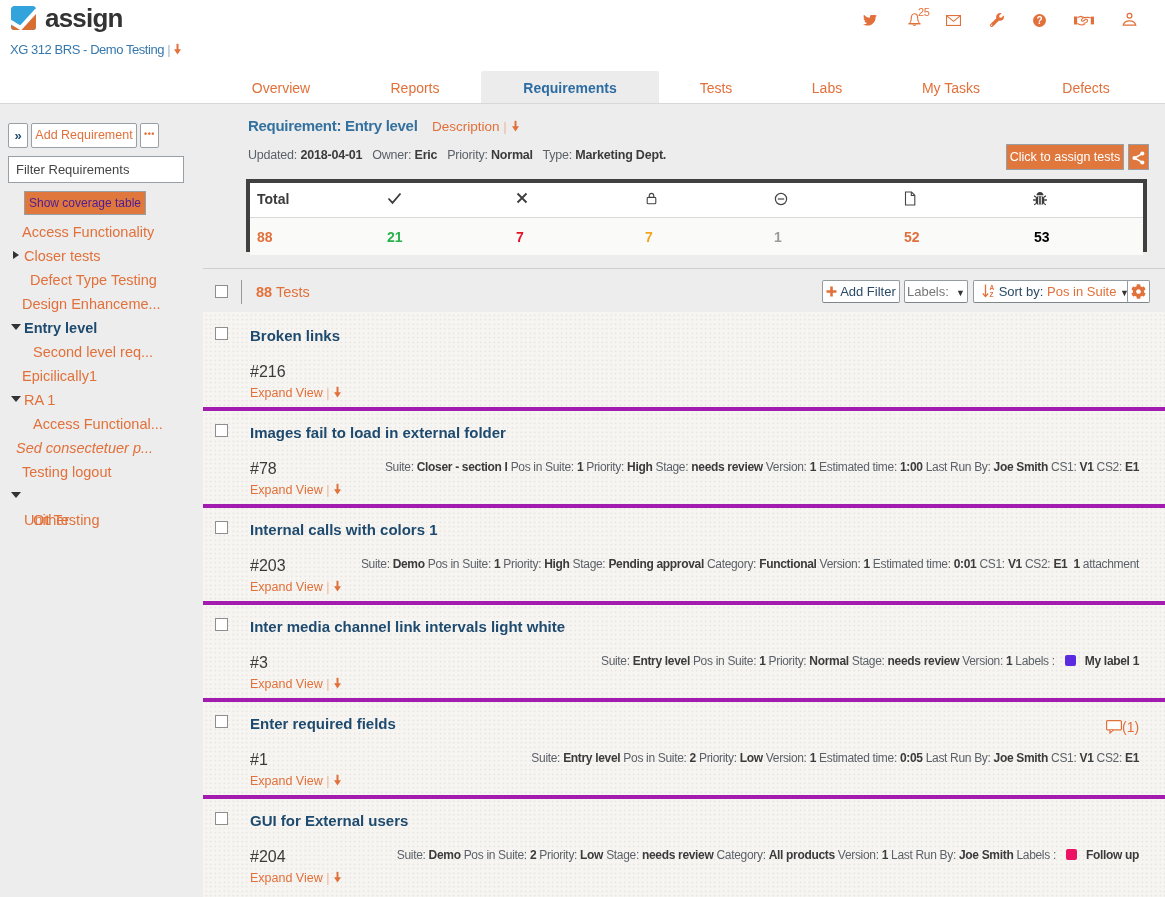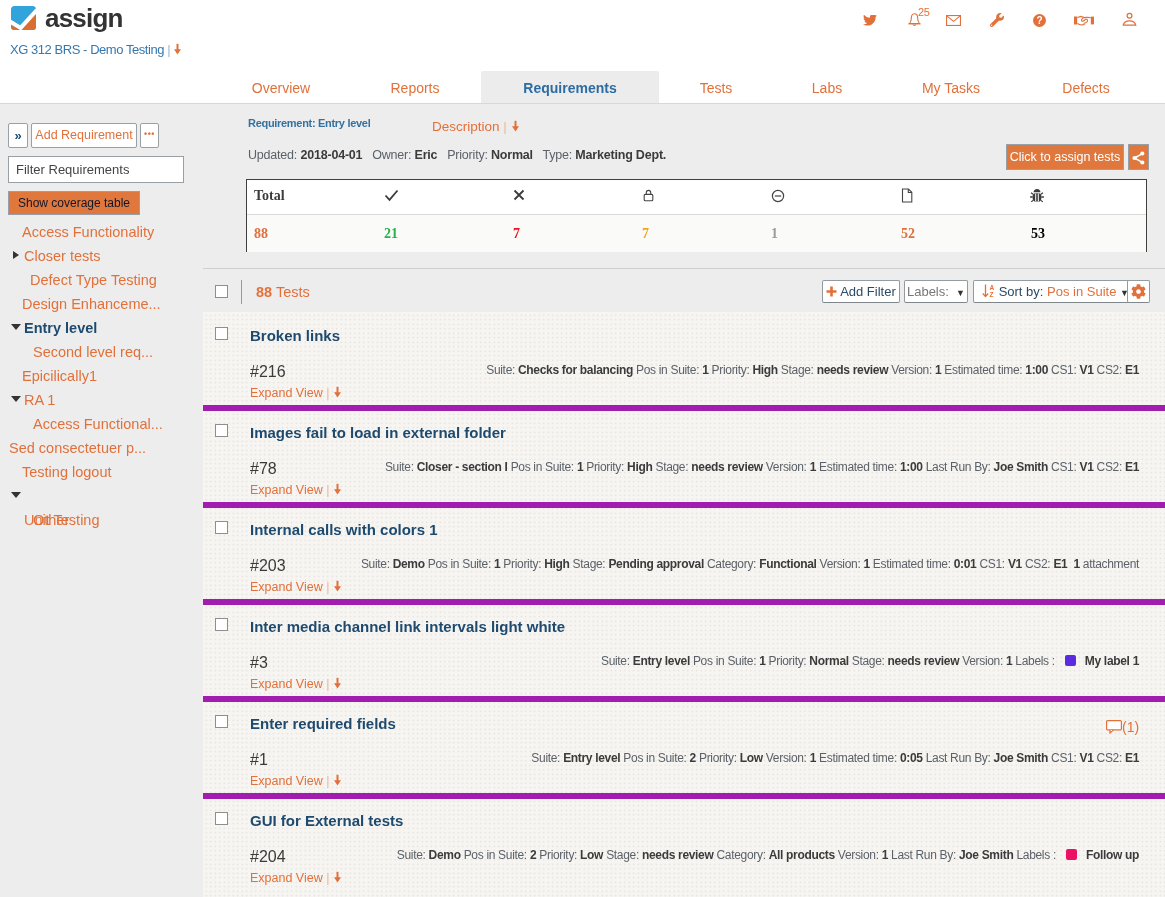--- a/index.html
+++ b/index.html
@@ -13,50 +13,50 @@
 #activetab-bg { left:481px; top:71px; width:178px; height:32px; background:#ececec; border-radius:2px 2px 0 0; }
 .tab.active { color:#2d6ca2; font-weight:bold;text-align:right; }
 
 #graybg { left:0; top:104px; width:1165px; height:793px; background:#ededed; }
 
 .sbtn { background:#fff; border:1px solid #98a0a5; border-radius:2px; color:#e2703a; font-size:13px; text-align:center; }
 #btn-exp { left:8px; top:123px; width:20px; height:25px; line-height:23px; color:#1d4a6e; font-weight:bold; }
 #btn-addreq { left:31px; top:123px; width:106px; height:25px; line-height:23px; font-size:12.5px; }
 #btn-more { left:140px; top:123px; width:19px; height:25px; line-height:21px; font-weight:bold; font-size:9px; letter-spacing:0.5px; }
 #filter-inp { left:8px; top:156px; width:176px; height:27px; background:#fff; border:1px solid #98a0a5; font-size:13px; color:#444; line-height:25px; padding-left:7px; }
-#btn-cov { left:8px; top:191px; width:132px; height:24px; background:#e0773c; border:1px solid #98a0a5; color:#0f172a; font-size:12px; line-height:22px; text-align:center; }
+#btn-cov { left:24px; top:191px; width:122px; height:24px; background:#e0773c; border:1px solid #98a0a5; color:#4c1d95; font-size:12px; line-height:22px; text-align:center; }
 .tree { font-size:14.5px; color:#e2703a; white-space:nowrap; }
 .tree.sel { color:#1d4a6e; font-weight:bold; }
 .tri-r { position:absolute; width:0; height:0; border-left:6px solid #333; border-top:4px solid transparent; border-bottom:4px solid transparent; }
 .tri-d { position:absolute; width:0; height:0; border-top:6px solid #333; border-left:5px solid transparent; border-right:5px solid transparent; }
 
-#reqtitle { left:248px; top:117px; font-size:11px; letter-spacing:-0.3px; font-weight:bold; color:#34719f; }
+#reqtitle { left:248px; top:117px; font-size:15px; letter-spacing:-0.3px; font-weight:bold; color:#34719f; }
 #reqdesc { left:432px; top:119px; font-size:13.5px; color:#e2703a; }
 #updline { left:248px; top:148px; font-size:12.5px; letter-spacing:-0.2px; color:#5b6168; }
 #updline b { color:#3b3b3b; }
 #btn-assign { left:1006px; top:144px; width:118px; height:26px; background:#e0773c; border:1px solid #98a0a5; color:#fff; font-size:12.5px; line-height:24px; text-align:center; }
 #btn-share { left:1128px; top:144px; width:21px; height:26px; background:#e0773c; border:1px solid #98a0a5; text-align:center; }
 
-#stats { left:246px; top:179px; width:901px; height:73px; border:1px solid #404040; background:#fff;font-family:Liberation Serif, serif; }
+#stats { left:246px; top:179px; width:901px; height:73px; border:4px solid #404040; background:#fff; }
 #stats .hrow { position:absolute; left:0; top:0; width:100%; height:35px; border-bottom:1px solid #d9d9d9; }
 #stats .nrow { position:absolute; left:0; top:35px; width:100%; height:37px; background:#fafaf9; }
 #stats .cell { position:absolute; }
 #stats .num { font-size:14px; font-weight:bold; }
 
 #toolbar-line { left:203px; top:268px; width:962px; height:1px; background:#cfcfcf; }
 .cb { position:absolute; width:13px; height:13px; background:#fff; border:1px solid #8e8e8e; }
 #tb-vline { left:241px; top:280px; width:1px; height:24px; background:#999; }
 #tb-tests { left:256px; top:284px; font-size:14.5px; color:#e2703a; }
 .tbtn { position:absolute; top:280px; height:23px; background:#fff; border:1px solid #939b9f; border-bottom-color:#7f8689; border-radius:2px; font-size:13px; line-height:21px; white-space:nowrap; text-align:center; }
 
 #rows { left:203px; top:312px; width:962px; height:585px;
   background-color:#f7f5f2;
   background-image: radial-gradient(circle, rgba(125,118,106,0.18) 0.7px, rgba(125,118,106,0) 1.0px);
   background-size:4.5px 4.5px; background-position:1px 1px; }
-.row { position:absolute; left:203px; width:962px; height:97px; border-bottom:6px solid #a21caf; }
+.row { position:absolute; left:203px; width:962px; height:97px; border-bottom:4px solid #a21caf; }
 .row .title { position:absolute; left:47px; top:13px; font-size:15px; font-weight:bold; color:#1d4a6e; }
 .row .num { position:absolute; left:47px; top:49px; font-size:16px; color:#3b3b3b; }
 .row .det { position:absolute; right:26px; top:49px; font-size:12px; letter-spacing:-0.32px; color:#5b6168; white-space:nowrap; }
 .row .det b { color:#3b3b3b; }
 .row .exp { position:absolute; left:47px; top:72px; font-size:12.5px; color:#e2703a; }
 .chip { display:inline-block; width:11px; height:11px; border-radius:2px; vertical-align:-1px; margin:0 9px 0 10px; }
 </style>
 </head>
 <body>
 
@@ -139,21 +139,21 @@
 <div class="abs tree" style="left:24px; top:248px;">Closer tests</div>
 <div class="abs tree" style="left:22px; top:272px;margin-left:8px;">Defect Type Testing</div>
 <div class="abs tree" style="left:22px; top:296px;">Design Enhanceme...</div>
 <div class="tri-d" style="left:11px; top:324px;"></div>
 <div class="abs tree sel" style="left:24px; top:320px;">Entry level</div>
 <div class="abs tree" style="left:33px; top:344px;">Second level req...</div>
 <div class="abs tree" style="left:22px; top:368px;">Epicilically1</div>
 <div class="tri-d" style="left:11px; top:396px;"></div>
 <div class="abs tree" style="left:24px; top:392px;">RA 1</div>
 <div class="abs tree" style="left:33px; top:416px;">Access Functional...</div>
-<div class="abs tree" style="left:9px; top:440px;">Sed consectetuer p...</div>
+<div class="abs tree" style="left:16px; top:440px;font-style:italic;">Sed consectetuer p...</div>
 <div class="abs tree" style="left:22px; top:464px;">Testing logout</div>
 <div class="tri-d" style="left:11px; top:492px;"></div>
 <div class="abs tree" style="left:24px; top:488px;margin-top:24px;">Unit Testing</div>
 <div class="abs tree" style="left:33px; top:512px;">Other</div>
 
 <div class="abs" id="reqtitle">Requirement: Entry level</div>
 <div class="abs" id="reqdesc">Description <span style="color:#eeb79b">|</span> <svg width="9" height="12" viewBox="0 0 9 12" style="vertical-align:-1px;">
       <path d="M4.5 0.8 L4.5 7.2" stroke="#e2703a" stroke-width="2" fill="none"></path>
       <path d="M1 6.3 L8 6.3 L4.5 11.4 Z" fill="#e2703a"></path>
     </svg></div>
@@ -233,21 +233,20 @@
     </svg> <span style="color:#2a4a66;">Sort by:</span> <span style="color:#e2703a;">Pos in Suite</span> <span style="color:#333; font-size:9px;">▼</span></div>
 <div class="abs tbtn" style="left:1127px; width:23px;"><svg width="15" height="15" viewBox="0 0 512 512" style="margin-top:3px;">
       <path fill="#e2703a" d="M487.4 315.7l-42.6-24.6c4.3-23.2 4.3-47 0-70.2l42.6-24.6c4.9-2.8 7.1-8.6 5.5-14-11.1-35.6-30-67.8-54.7-94.6-3.8-4.1-10-5.1-14.8-2.3L380.8 110c-17.9-15.4-38.5-27.3-60.8-35.1V25.8c0-5.6-3.9-10.5-9.4-11.7-36.7-8.2-74.3-7.8-109.2 0-5.5 1.2-9.4 6.1-9.4 11.7V75c-22.2 7.9-42.8 19.8-60.8 35.1L88.7 85.5c-4.9-2.8-11-1.9-14.8 2.3-24.7 26.7-43.6 58.9-54.7 94.6-1.7 5.4.6 11.2 5.5 14L67.3 221c-4.3 23.2-4.3 47 0 70.2l-42.6 24.6c-4.9 2.8-7.1 8.6-5.5 14 11.1 35.6 30 67.8 54.7 94.6 3.8 4.1 10 5.1 14.8 2.3l42.6-24.6c17.9 15.4 38.5 27.3 60.8 35.1v49.2c0 5.6 3.9 10.5 9.4 11.7 36.7 8.2 74.3 7.8 109.2 0 5.5-1.2 9.4-6.1 9.4-11.7v-49.2c22.2-7.9 42.8-19.8 60.8-35.1l42.6 24.6c4.9 2.8 11 1.9 14.8-2.3 24.7-26.7 43.6-58.9 54.7-94.6 1.5-5.5-.7-11.3-5.6-14.1zM256 336c-44.1 0-80-35.9-80-80s35.9-80 80-80 80 35.9 80 80-35.9 80-80 80z"></path>
     </svg></div>
 
 <div class="abs" id="rows"></div>
 <div class="row" style="top:314px;">
   <div class="cb" style="left:12px; top:13px;"></div>
   <div class="title">Broken links</div>
   <div class="num">#216</div>
-  <div class="det">Suite: <b>Checks for balancing</b> Pos in Suite: <b>1</b> Priority: <b>High</b> Stage: <b>needs review</b> Version: <b>1</b> Estimated time: <b>1:00</b> CS1: <b>V1</b> CS2: <b>E1</b></div>
   <div class="exp">Expand View <span style="color:#eeb79b">|</span> <svg width="9" height="12" viewBox="0 0 9 12" style="vertical-align:-1px;">
         <path d="M4.5 0.8 L4.5 7.2" stroke="#e2703a" stroke-width="2" fill="none"></path>
         <path d="M1 6.3 L8 6.3 L4.5 11.4 Z" fill="#e2703a"></path>
       </svg></div>
 </div>
 <div class="row" style="top:411px;">
   <div class="cb" style="left:12px; top:13px;"></div>
   <div class="title">Images fail to load in external folder</div>
   <div class="num">#78</div>
   <div class="det">Suite: <b>Closer - section I</b> Pos in Suite: <b>1</b> Priority: <b>High</b> Stage: <b>needs review</b> Version: <b>1</b> Estimated time: <b>1:00</b> Last Run By: <b>Joe Smith</b> CS1: <b>V1</b> CS2: <b>E1</b></div>
@@ -287,20 +286,20 @@
       </svg>(1)</div>
   <div class="num">#1</div>
   <div class="det">Suite: <b>Entry level</b> Pos in Suite: <b>2</b> Priority: <b>Low</b> Version: <b>1</b> Estimated time: <b>0:05</b> Last Run By: <b>Joe Smith</b> CS1: <b>V1</b> CS2: <b>E1</b></div>
   <div class="exp">Expand View <span style="color:#eeb79b">|</span> <svg width="9" height="12" viewBox="0 0 9 12" style="vertical-align:-1px;">
         <path d="M4.5 0.8 L4.5 7.2" stroke="#e2703a" stroke-width="2" fill="none"></path>
         <path d="M1 6.3 L8 6.3 L4.5 11.4 Z" fill="#e2703a"></path>
       </svg></div>
 </div>
 <div class="row" style="top:799px; border-bottom:none;">
   <div class="cb" style="left:12px; top:13px;"></div>
-  <div class="title">GUI for External tests</div>
+  <div class="title">GUI for External users</div>
   <div class="num">#204</div>
   <div class="det">Suite: <b>Demo</b> Pos in Suite: <b>2</b> Priority: <b>Low</b> Stage: <b>needs review</b> Category: <b>All products</b> Version: <b>1</b> Last Run By: <b>Joe Smith</b> Labels :<span class="chip" style="background:#ed1164;"></span><b>Follow up</b></div>
   <div class="exp">Expand View <span style="color:#eeb79b">|</span> <svg width="9" height="12" viewBox="0 0 9 12" style="vertical-align:-1px;">
         <path d="M4.5 0.8 L4.5 7.2" stroke="#e2703a" stroke-width="2" fill="none"></path>
         <path d="M1 6.3 L8 6.3 L4.5 11.4 Z" fill="#e2703a"></path>
       </svg></div>
 </div>
 
 </body></html>

